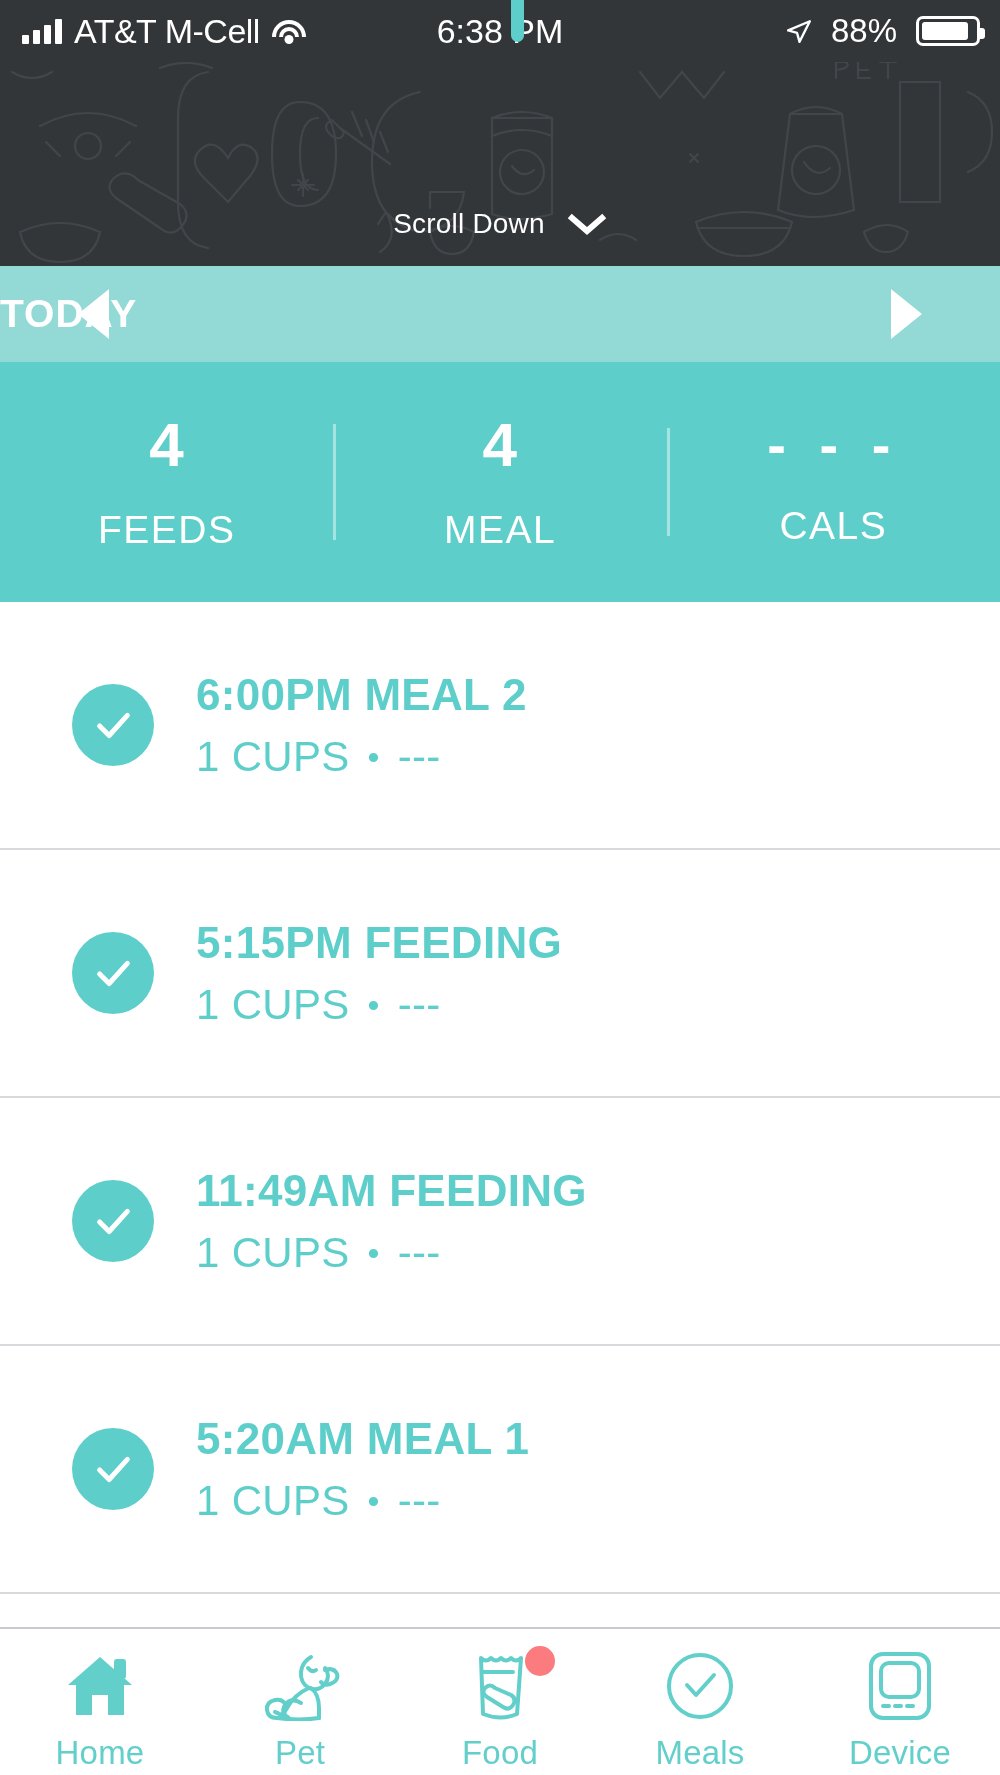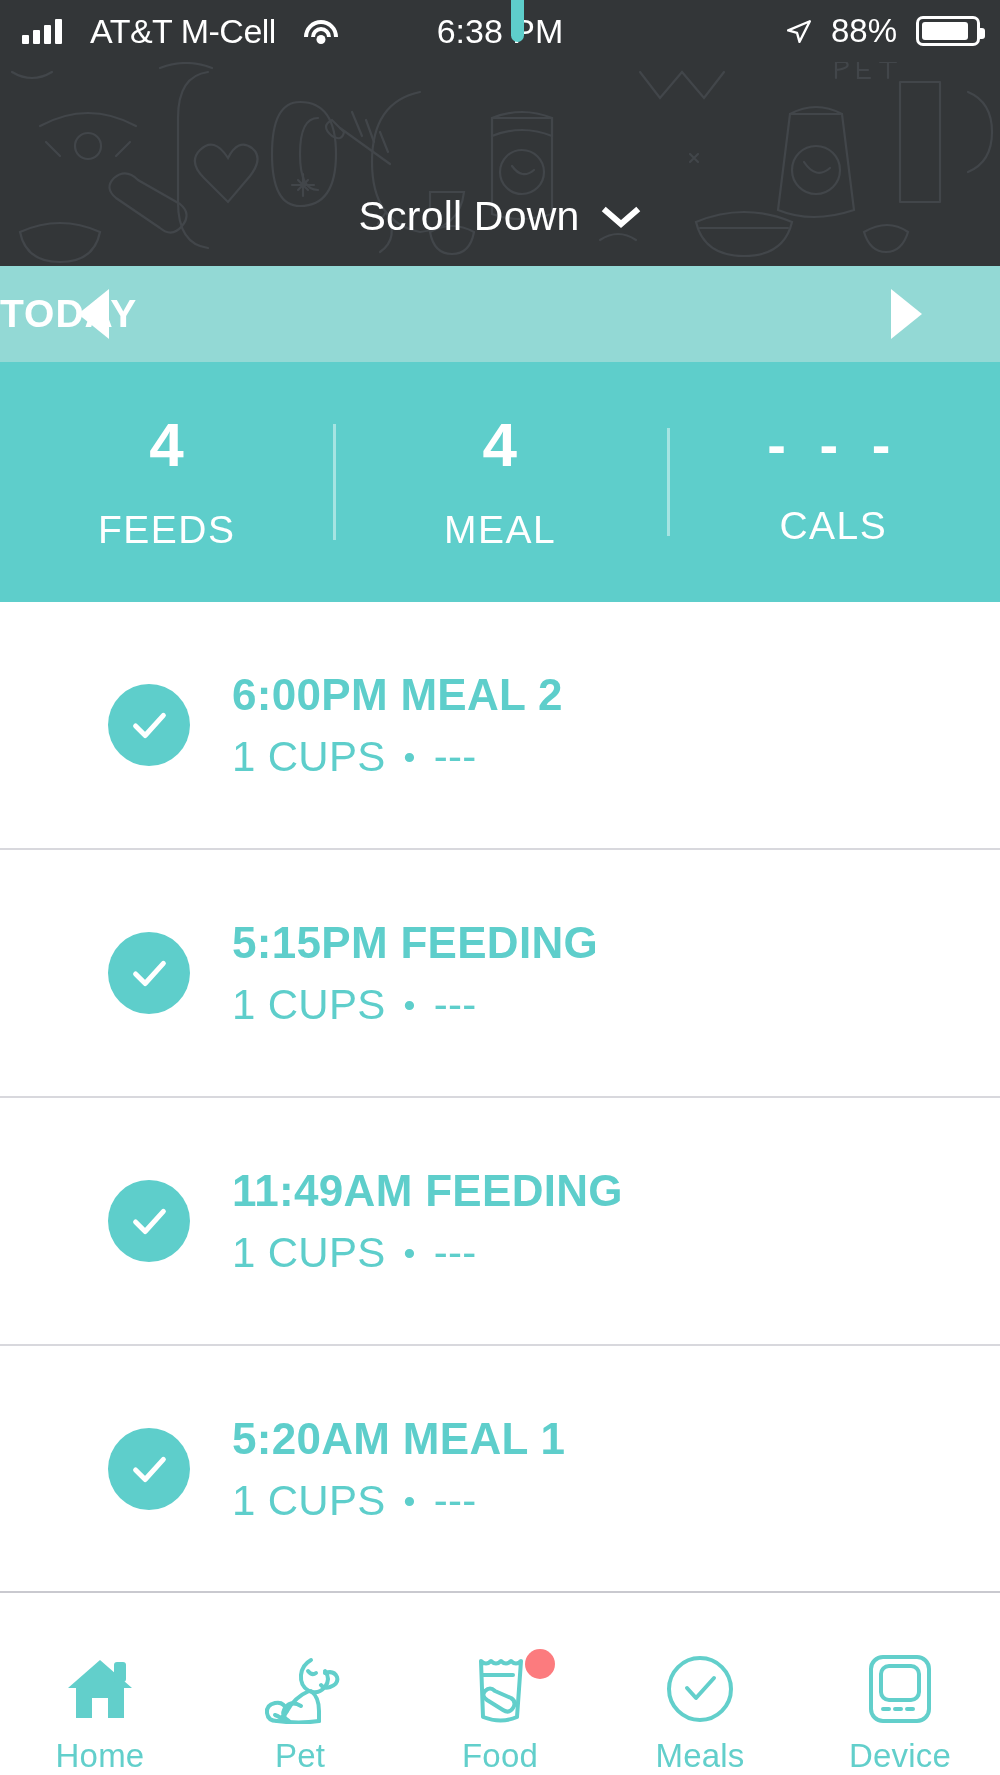--- a/index.html
+++ b/index.html
@@ -15,21 +15,21 @@
   .statusbar {
     position:relative;
     height:62px;
     background:#333638;
     display:flex;
     align-items:center;
     color:#ffffff;
     flex:0 0 auto;
     z-index:5;
   }
-  .sb-left { display:flex; align-items:center; gap:28px; padding-left:22px; }
+  .sb-left { display:flex; align-items:center; gap:12px; padding-left:22px; }
   .bars { display:flex; align-items:flex-end; gap:4px; height:26px; }
   .bars i { display:block; width:7px; background:#fff; border-radius:1px; }
   .bars i:nth-child(1){height:9px;}
   .bars i:nth-child(2){height:14px;}
   .bars i:nth-child(3){height:19px;}
   .bars i:nth-child(4){height:25px;}
   .carrier { font-size:34px; letter-spacing:-0.5px; }
   .wifi { width:34px; height:26px; position:relative; }
   .wifi span {
     position:absolute; left:50%; transform:translateX(-50%);
@@ -68,21 +68,21 @@
   .battery .fill { height:100%; width:88%; background:#fff; border-radius:3px; }
 
   
   .hero {
     position:relative; height:204px; background:#333638; overflow:hidden; flex:0 0 auto;
   }
   .hero .doodles { position:absolute; inset:0; opacity:1; }
   .scrolldown {
     position:absolute; left:0; right:0; bottom:26px;
     display:flex; align-items:center; justify-content:center; gap:22px;
-    color:#ffffff; font-size:41px; letter-spacing:0.2px;
+    color:#ffffff; font-size:28px; letter-spacing:0.2px;
   }
   .chev-down { width:40px; height:24px; display:block; }
 
   
   .datenav {
     height:96px; background:#93D9D5; flex:0 0 auto;
     display:flex; align-items:center; justify-content:space-between;
     padding:0 78px; position:relative;
   }
   .tri {
@@ -106,42 +106,42 @@
   .stat .key { font-size:39px; font-weight:normal; letter-spacing:1.5px; margin-top:30px; }
   .stat + .stat::before {
     content:""; position:absolute; left:0; top:12px; bottom:12px;
     width:3px; background:rgba(255,255,255,0.45);
   }
 
   
   .list { flex:1 1 auto; background:#ffffff; overflow:hidden; }
   .feed-row {
     height:248px; display:flex; align-items:center;
-    padding-left:108px; position:relative;
+    padding-left:72px; position:relative;
     border-bottom:2px solid #d8d8dd;
   }
   .check-circle {
     width:82px; height:82px; border-radius:50%; background:#5ECECB;
     display:flex; align-items:center; justify-content:center; flex:0 0 auto;
   }
   .check-circle svg { width:46px; height:46px; display:block; }
   .feed-text { margin-left:42px; }
   .feed-title {
     font-size:44px; font-weight:bold; color:#5ECECB; letter-spacing:0.3px; line-height:1.2;
   }
   .feed-sub {
     font-size:42px; color:#5ECECB; margin-top:12px; letter-spacing:0.3px;
     display:flex; align-items:center; gap:18px;
   }
   .feed-sub .dot { font-size:34px; line-height:1; }
 
   
   .tabbar {
-    height:184px; background:#ffffff; border-top:2px solid #c9c9cf;
-    display:flex; align-items:flex-end; flex:0 0 auto; padding-top:16px;
+    height:148px; background:#ffffff; border-top:2px solid #c9c9cf;
+    display:flex; align-items:center; flex:0 0 auto; padding-top:16px;
   }
   .tab {
     flex:1; display:flex; flex-direction:column; align-items:center; gap:10px;
     position:relative;
   }
   .tab .icon { height:76px; display:flex; align-items:center; justify-content:center; position:relative; }
   .tab .icon svg { display:block; }
   .tab .tablabel { font-size:33px; color:#62CFCB; letter-spacing:0.2px; }
   .badge {
     position:absolute; top:-2px; right:-20px;

